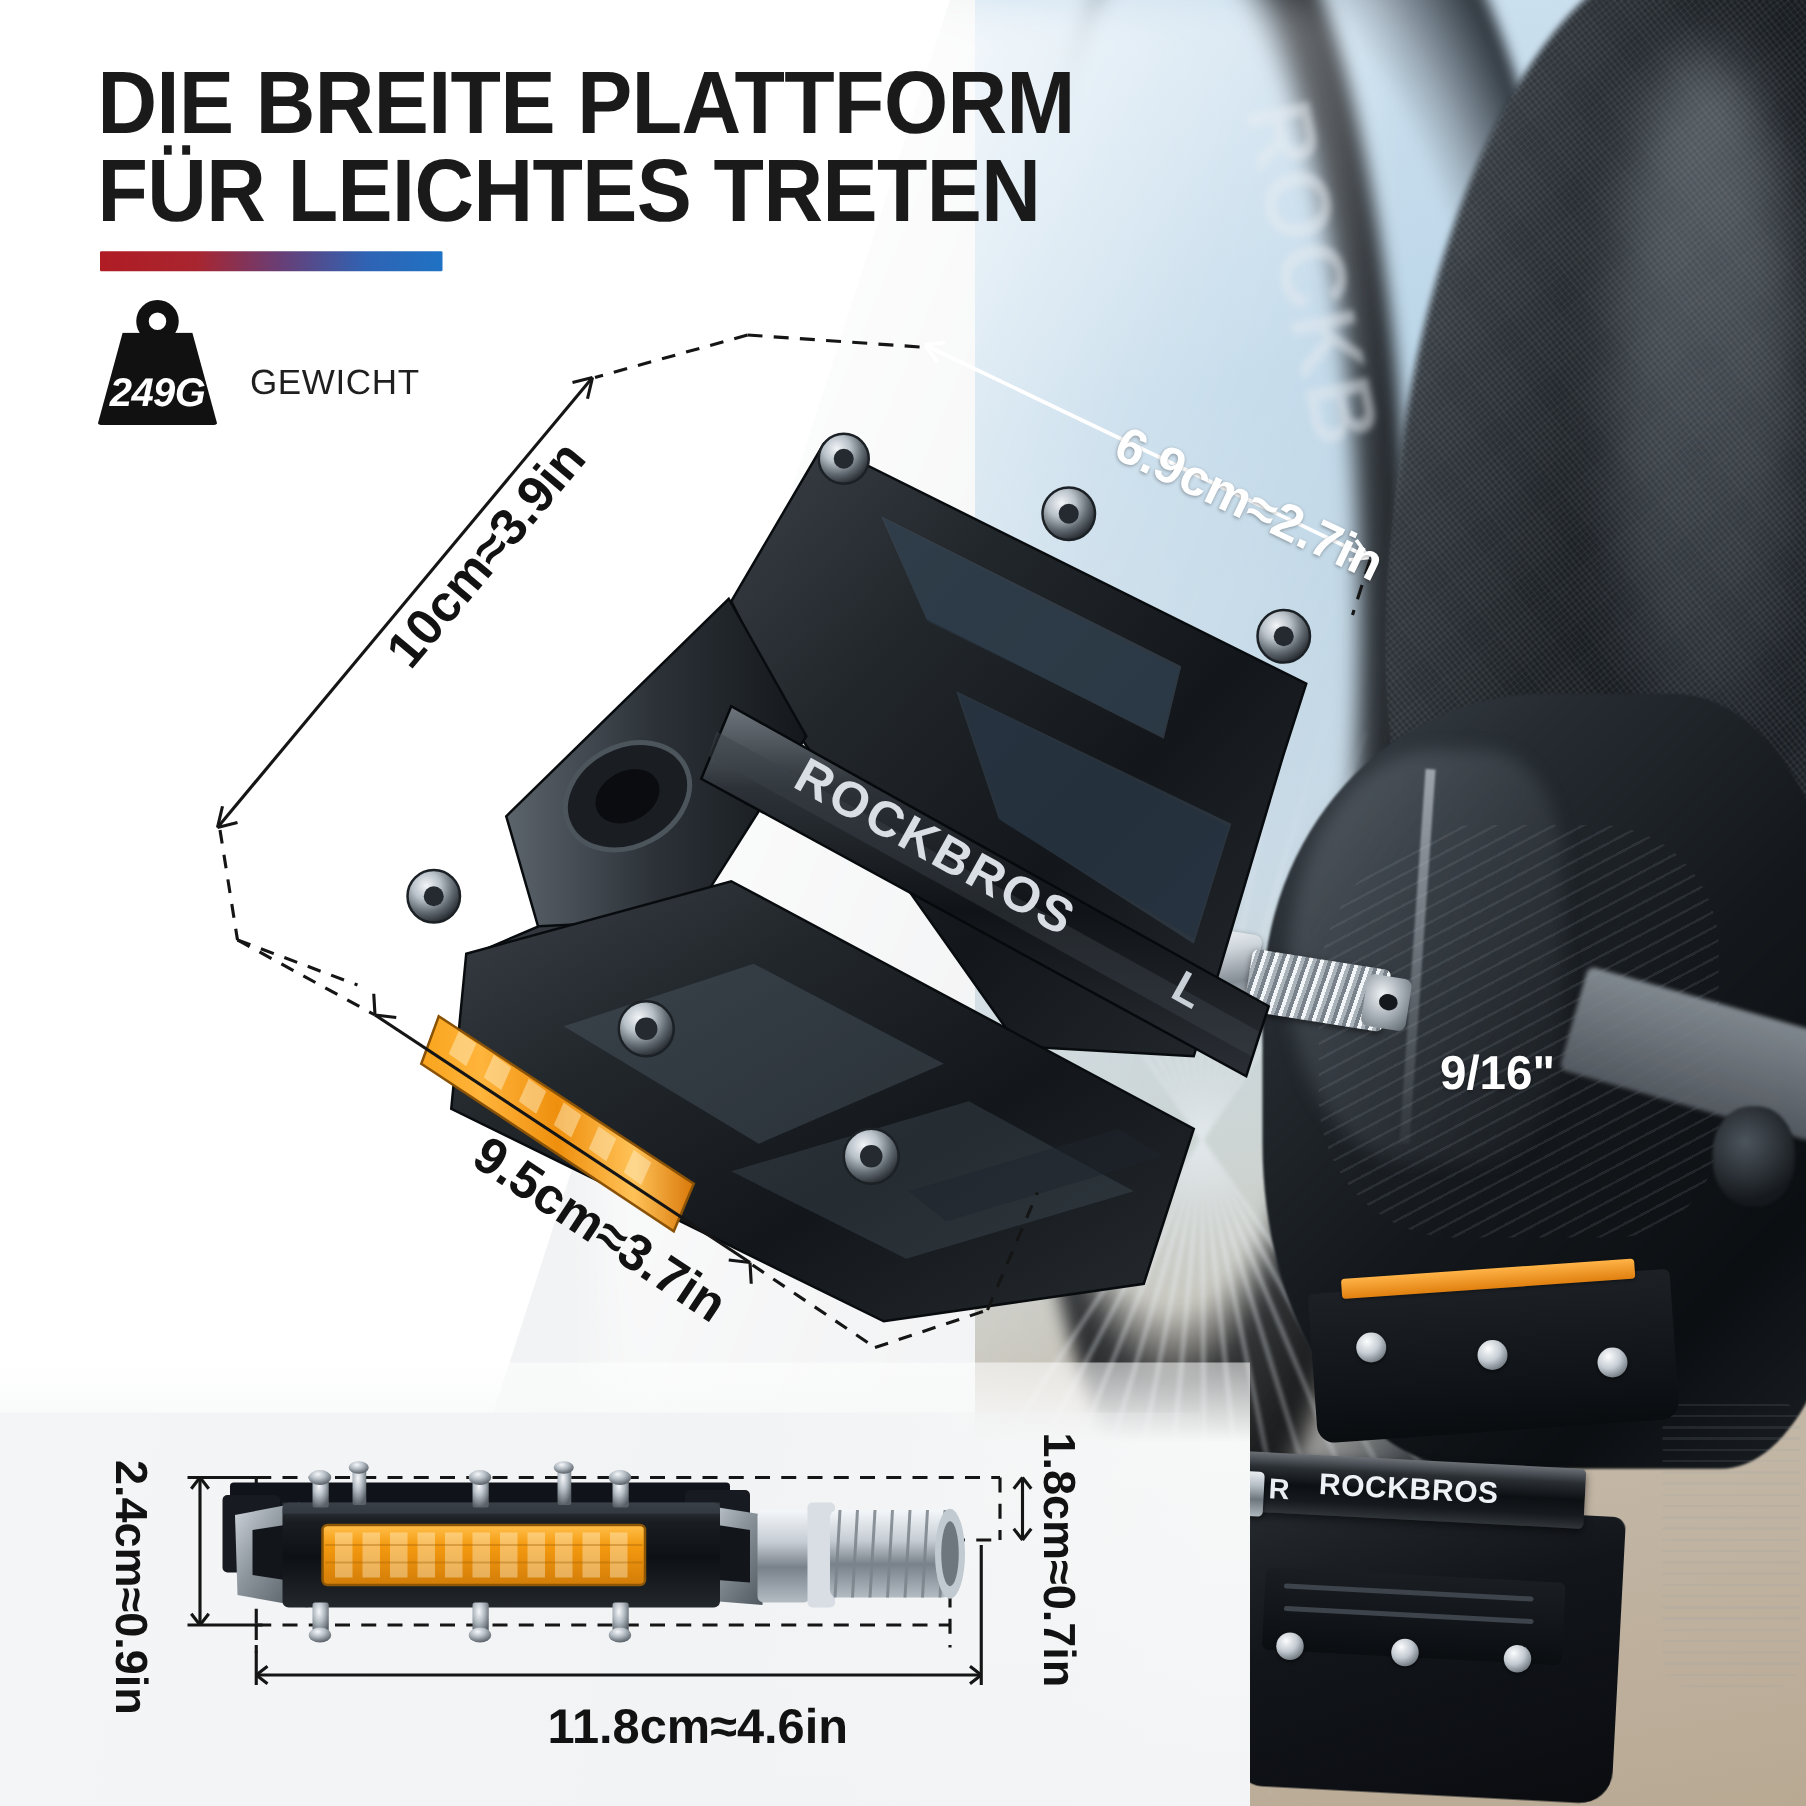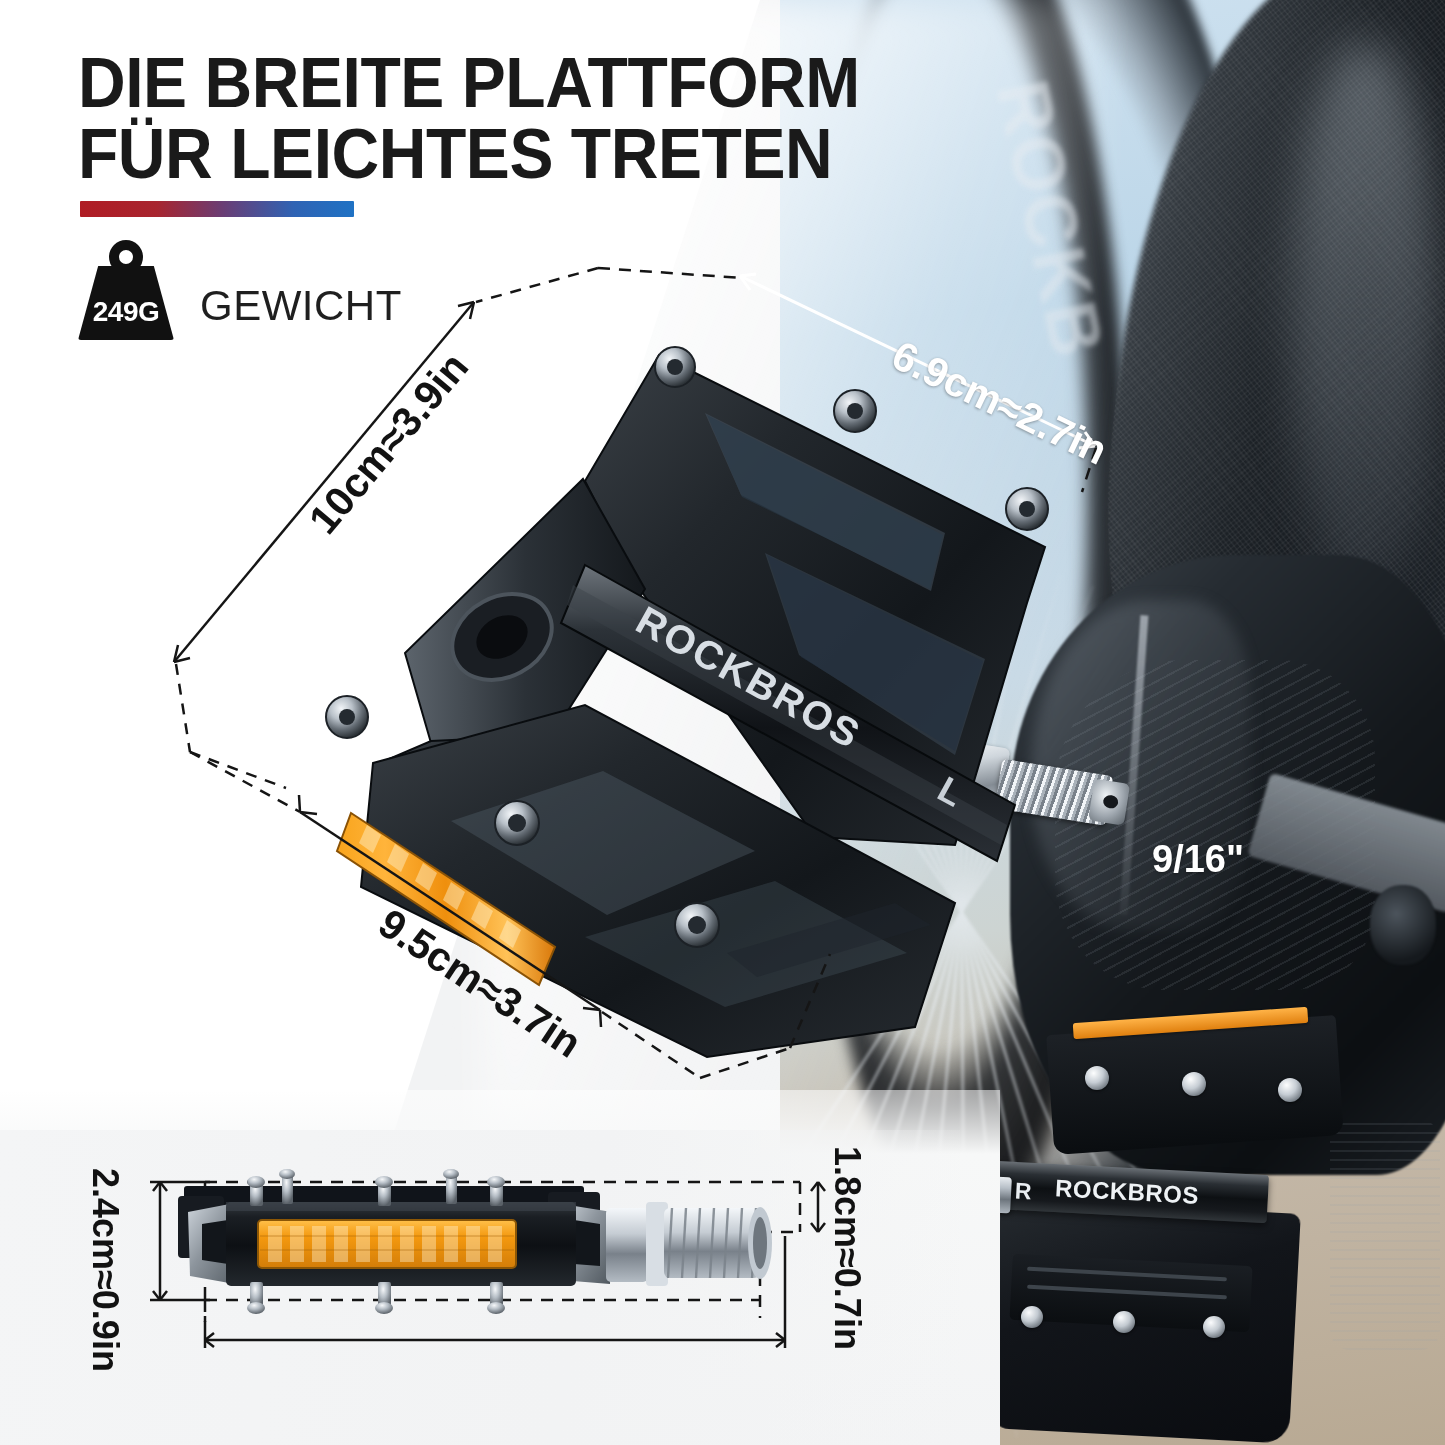--- a/index.html
+++ b/index.html
@@ -118,22 +118,22 @@
        border-radius:1px;}
 
   
   .weight-wrap{position:absolute;left:78px;top:240px;display:flex;align-items:center;gap:26px;}
   .weight-icon{position:relative;width:96px;height:100px;}
   .wi-ring{position:absolute;left:31px;top:0;width:34px;height:34px;border-radius:50%;
        border:10px solid #111;box-sizing:border-box;}
   .wi-body{position:absolute;left:0;top:26px;width:96px;height:74px;background:#111;
        clip-path:polygon(21% 0,79% 0,100% 100%,0 100%);border-radius:3px;}
   .wi-text{position:absolute;left:0;top:56px;width:96px;text-align:center;color:#fff;
-       font-weight:bold;font-size:28px;letter-spacing:-.5px;}
-  .weight-text{color:#1f1f1f;font-size:42px;line-height:1.22;font-weight:normal;letter-spacing:.5px;margin-top:32px;}
+       font-weight:bold;font-size:32px;letter-spacing:-.5px;font-style:italic;}
+  .weight-text{color:#1f1f1f;font-size:28px;line-height:1.22;font-weight:normal;letter-spacing:.5px;margin-top:32px;}
 
   
   .pedal{position:absolute;left:255px;top:285px;width:820px;height:790px;}
   .pedal svg{position:absolute;left:0;top:0;}
 
   
   .dim{position:absolute;pointer-events:none;}
   .lbl{position:absolute;font-family:"Liberation Sans",sans-serif;font-weight:bold;white-space:nowrap;}
   .lbl-dark{color:#121212;}
   .lbl-light{color:#ffffff;text-shadow:0 1px 3px rgba(0,0,0,.35);}
@@ -404,20 +404,21 @@
   <div class="lbl lbl-dark" style="left:300px;top:513px;font-size:41px;transform:rotate(-50deg);transform-origin:left top;">10cm≈3.9in</div>
 
   <div class="lbl lbl-dark" style="left:396px;top:900px;font-size:41px;transform:rotate(33.5deg);transform-origin:left top;">9.5cm≈3.7in</div>
 
   <div class="lbl lbl-light" style="left:1152px;top:838px;font-size:38px;">9/16"</div>
 
   <div class="lbl lbl-dark" style="left:126px;top:1168px;font-size:36px;transform:rotate(90deg);transform-origin:left top;">2.4cm≈0.9in</div>
 
   <div class="lbl lbl-dark" style="left:868px;top:1146px;font-size:36px;transform:rotate(90deg);transform-origin:left top;">1.8cm≈0.7in</div>
 
+  <div class="lbl lbl-dark" style="left:438px;top:1360px;font-size:39px;">11.8cm≈4.6in</div>
 
   <div class="sideview">
     <svg width="660" height="175" viewBox="0 0 660 175">
       <defs>
         <linearGradient id="sv-body" x1="0" y1="0" x2="0" y2="1">
           <stop offset="0%" stop-color="#353b41"></stop>
             <stop offset="18%" stop-color="#1a1e23"></stop>
           <stop offset="52%" stop-color="#0d1014"></stop>
             <stop offset="100%" stop-color="#23282d"></stop>
         </linearGradient>

